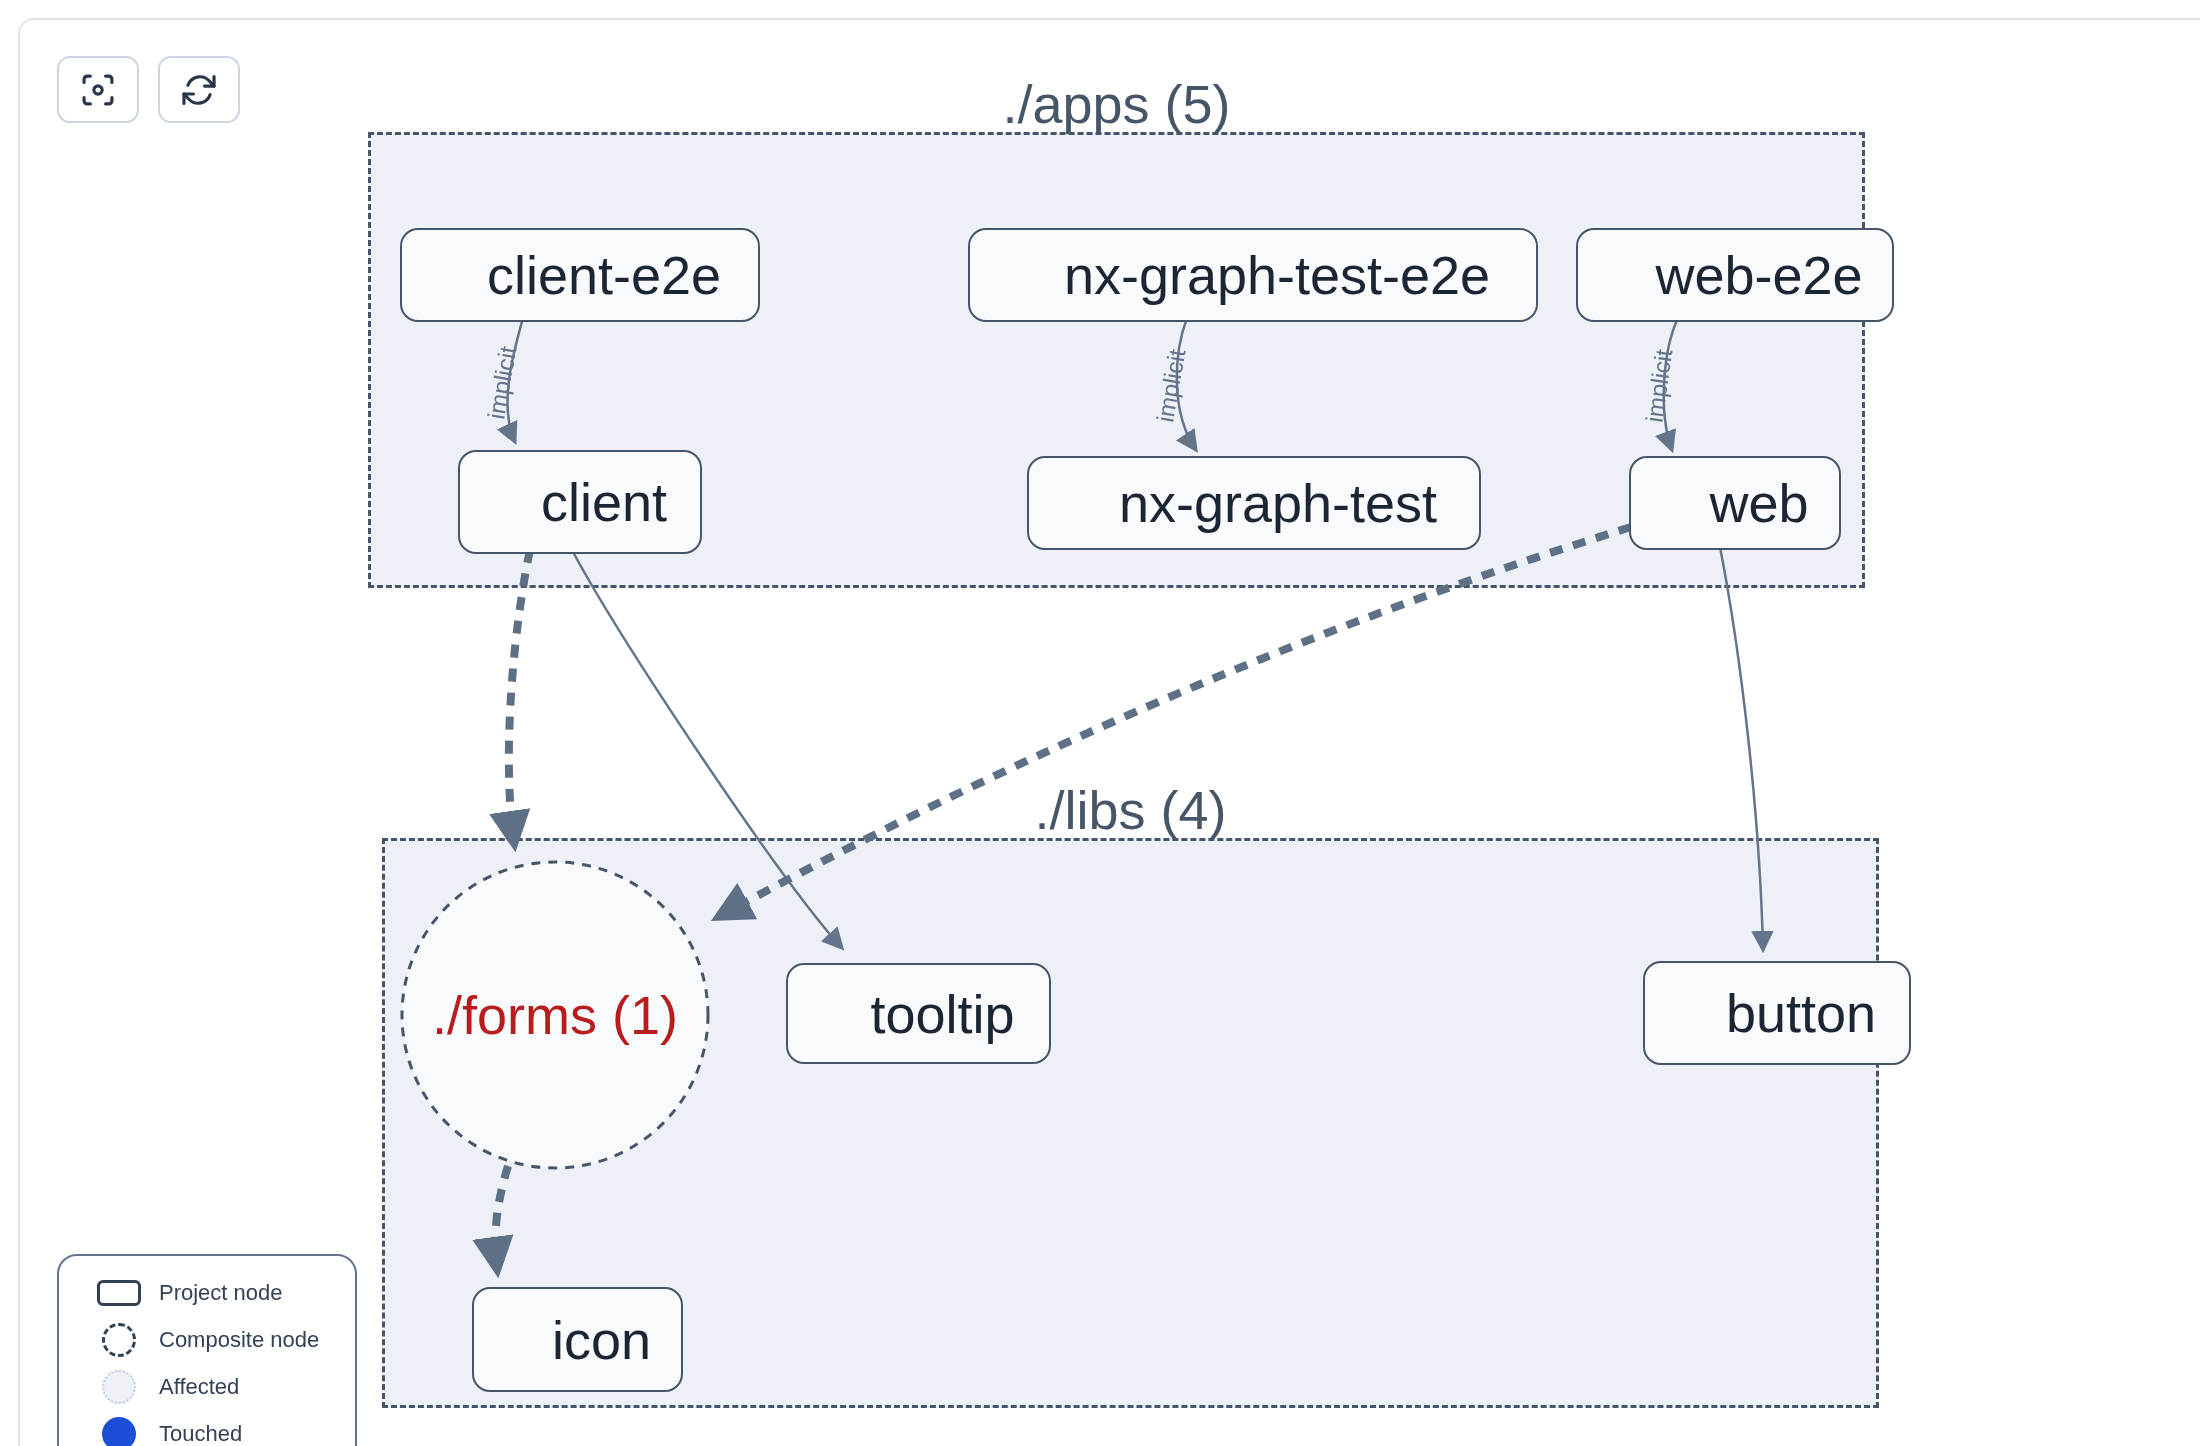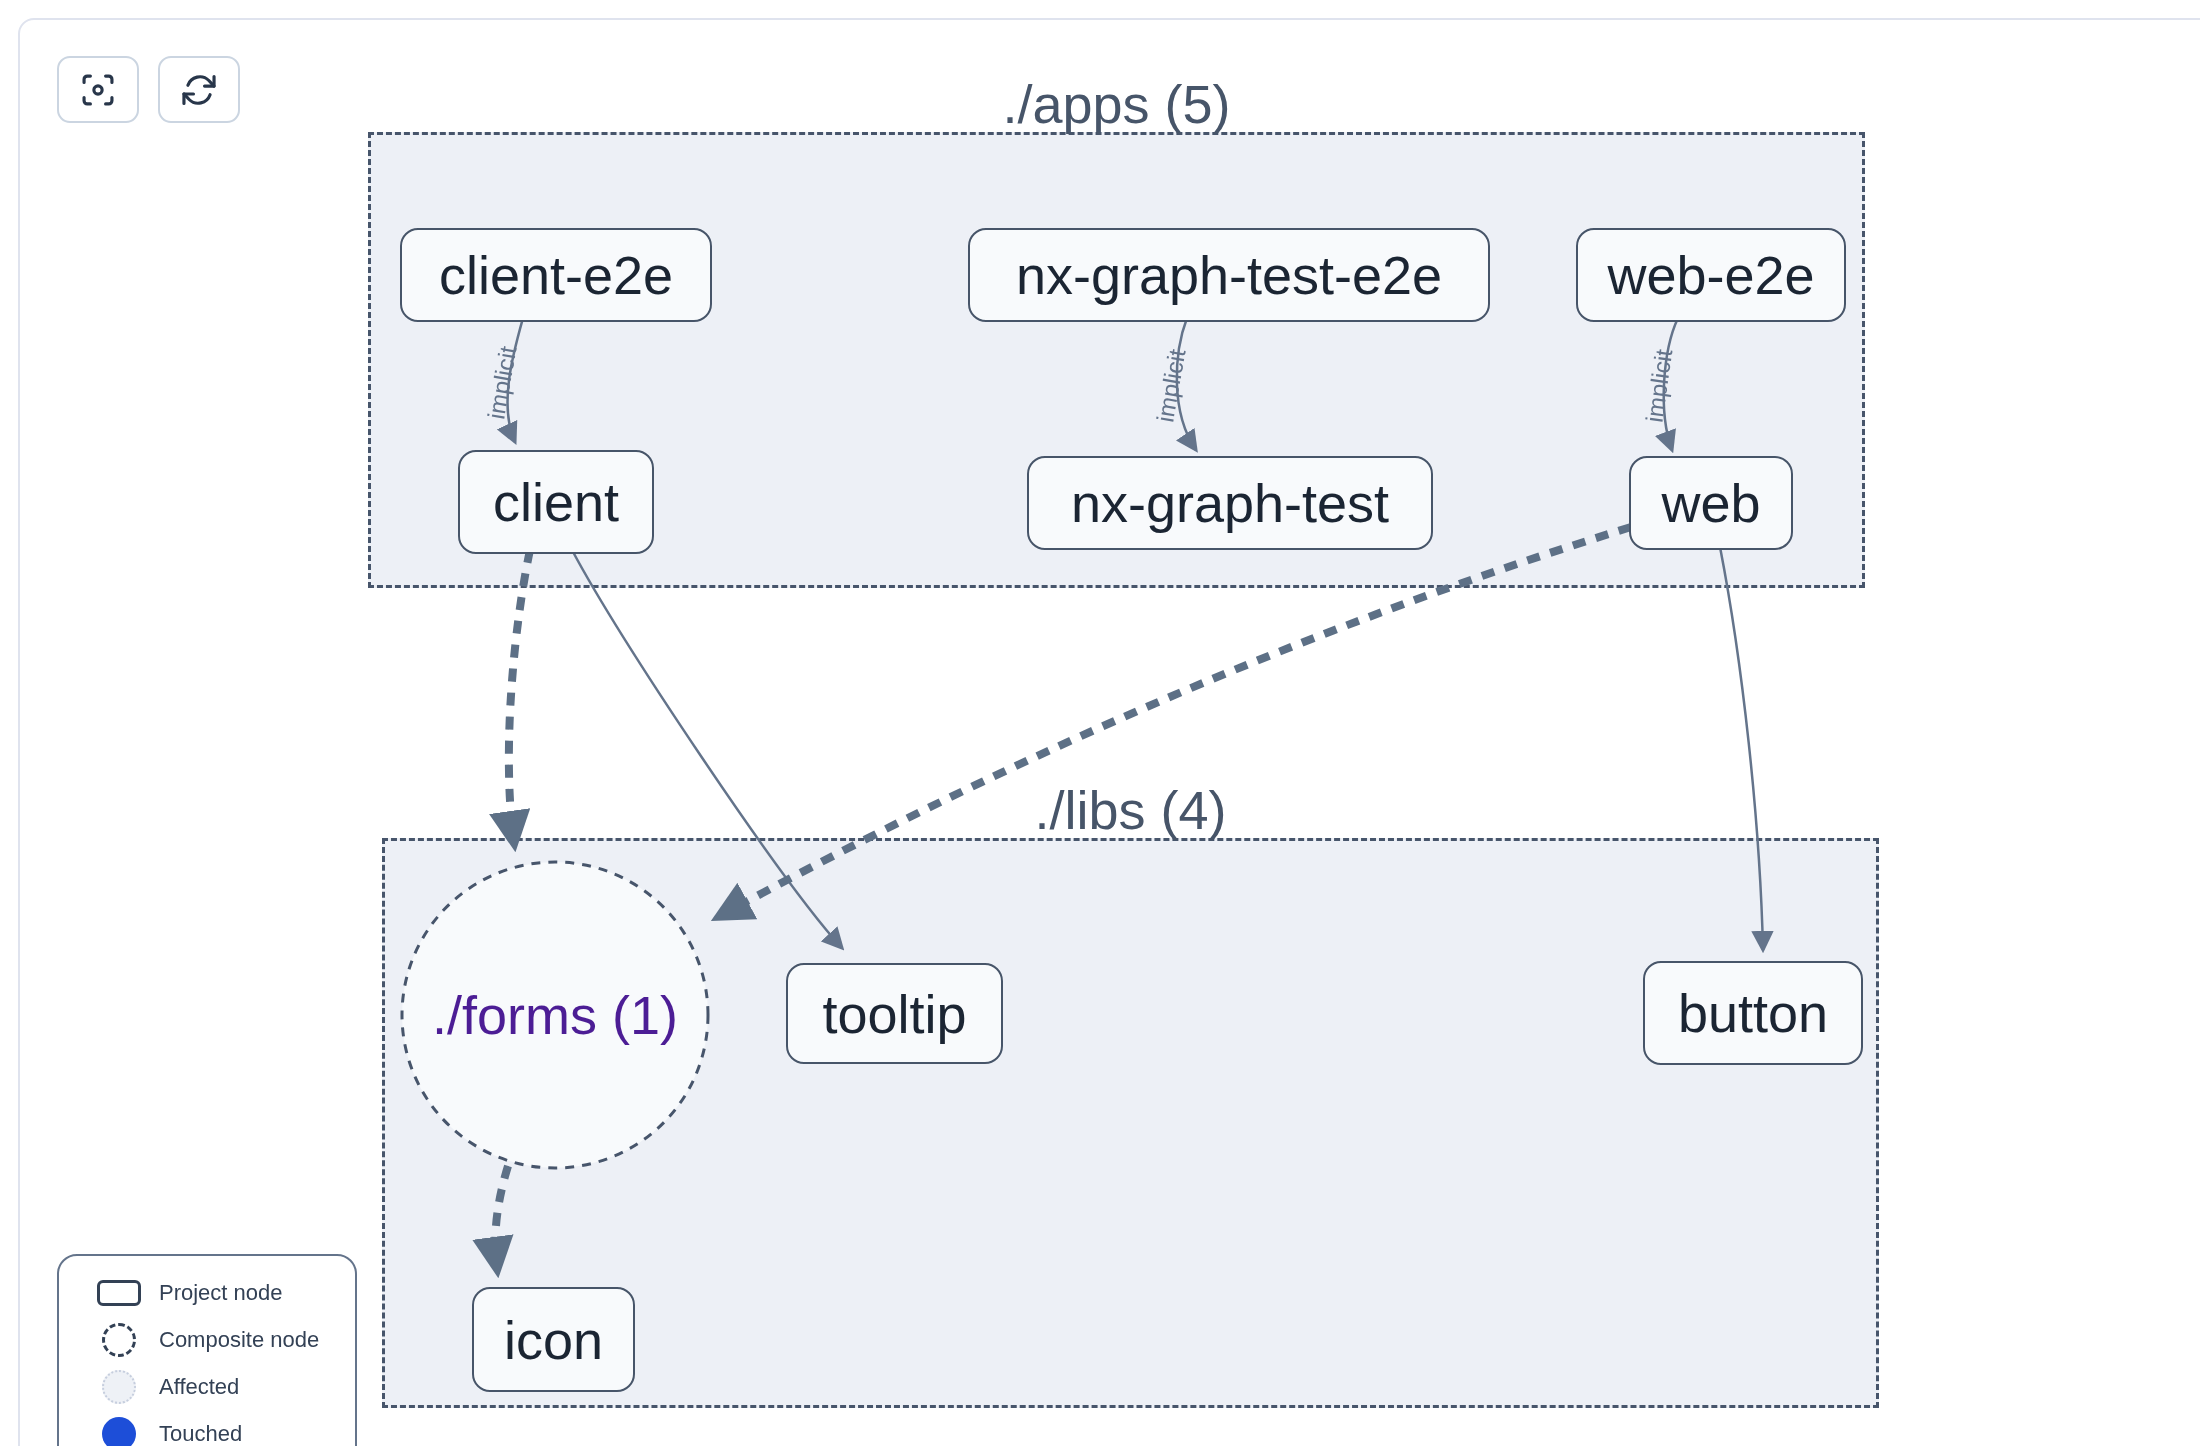--- a/index.html
+++ b/index.html
@@ -33,35 +33,35 @@
   .edges{position:absolute;left:0;top:0;z-index:10;pointer-events:none;}
   .edges [data-interactable="true"]{pointer-events:stroke;}
   .edge-thin{stroke:#64748b;stroke-width:2.5;fill:none;}
   .edge-thick{stroke:#5d7086;stroke-width:8;fill:none;stroke-dasharray:13 11;}
   .edge-label{font-size:24px;fill:#64748b;}
   .composite-circle{fill:#f8fafc;stroke:#47556b;stroke-width:3;stroke-dasharray:9 8;}
   
   .node{
     position:absolute;background:#f8fafc;border:2px solid #475569;border-radius:18px;
     display:flex;align-items:center;justify-content:center;
-    font-size:54px;color:#1b2533;z-index:20;cursor:pointer;white-space:nowrap;
+    font-size:54px;color:#1b2533;z-index:20;cursor:pointer;white-space:nowrap;padding-left:48px;
   }
   .n-client-e2e{left:380px;top:208px;width:308px;height:90px;}
   .n-nx-graph-test-e2e{left:948px;top:208px;width:518px;height:90px;}
   .n-web-e2e{left:1556px;top:208px;width:266px;height:90px;}
   .n-client{left:438px;top:430px;width:192px;height:100px;}
   .n-nx-graph-test{left:1007px;top:436px;width:402px;height:90px;}
   .n-web{left:1609px;top:436px;width:160px;height:90px;}
   .n-tooltip{left:766px;top:943px;width:213px;height:97px;}
   .n-button{left:1623px;top:941px;width:216px;height:100px;}
   .n-icon{left:452px;top:1267px;width:159px;height:101px;}
   .composite-label{
     position:absolute;left:380px;top:840px;width:310px;height:310px;
     display:flex;align-items:center;justify-content:center;
-    font-size:54px;color:#4c1d95;z-index:15;white-space:nowrap;cursor:pointer;
+    font-size:54px;color:#b91c1c;z-index:15;white-space:nowrap;cursor:pointer;
   }
   
   .legend{
     position:absolute;left:37px;top:1234px;width:300px;height:213px;
     background:#ffffff;border:2px solid #64748b;border-radius:20px;
     z-index:40;box-sizing:border-box;padding-top:13px;
   }
   .legend-row{display:flex;align-items:center;height:47px;}
   .legend-swatch-col{width:64px;margin-left:28px;display:flex;align-items:center;justify-content:center;flex:none;}
   .legend-label{font-size:22px;color:#334155;margin-left:8px;}

